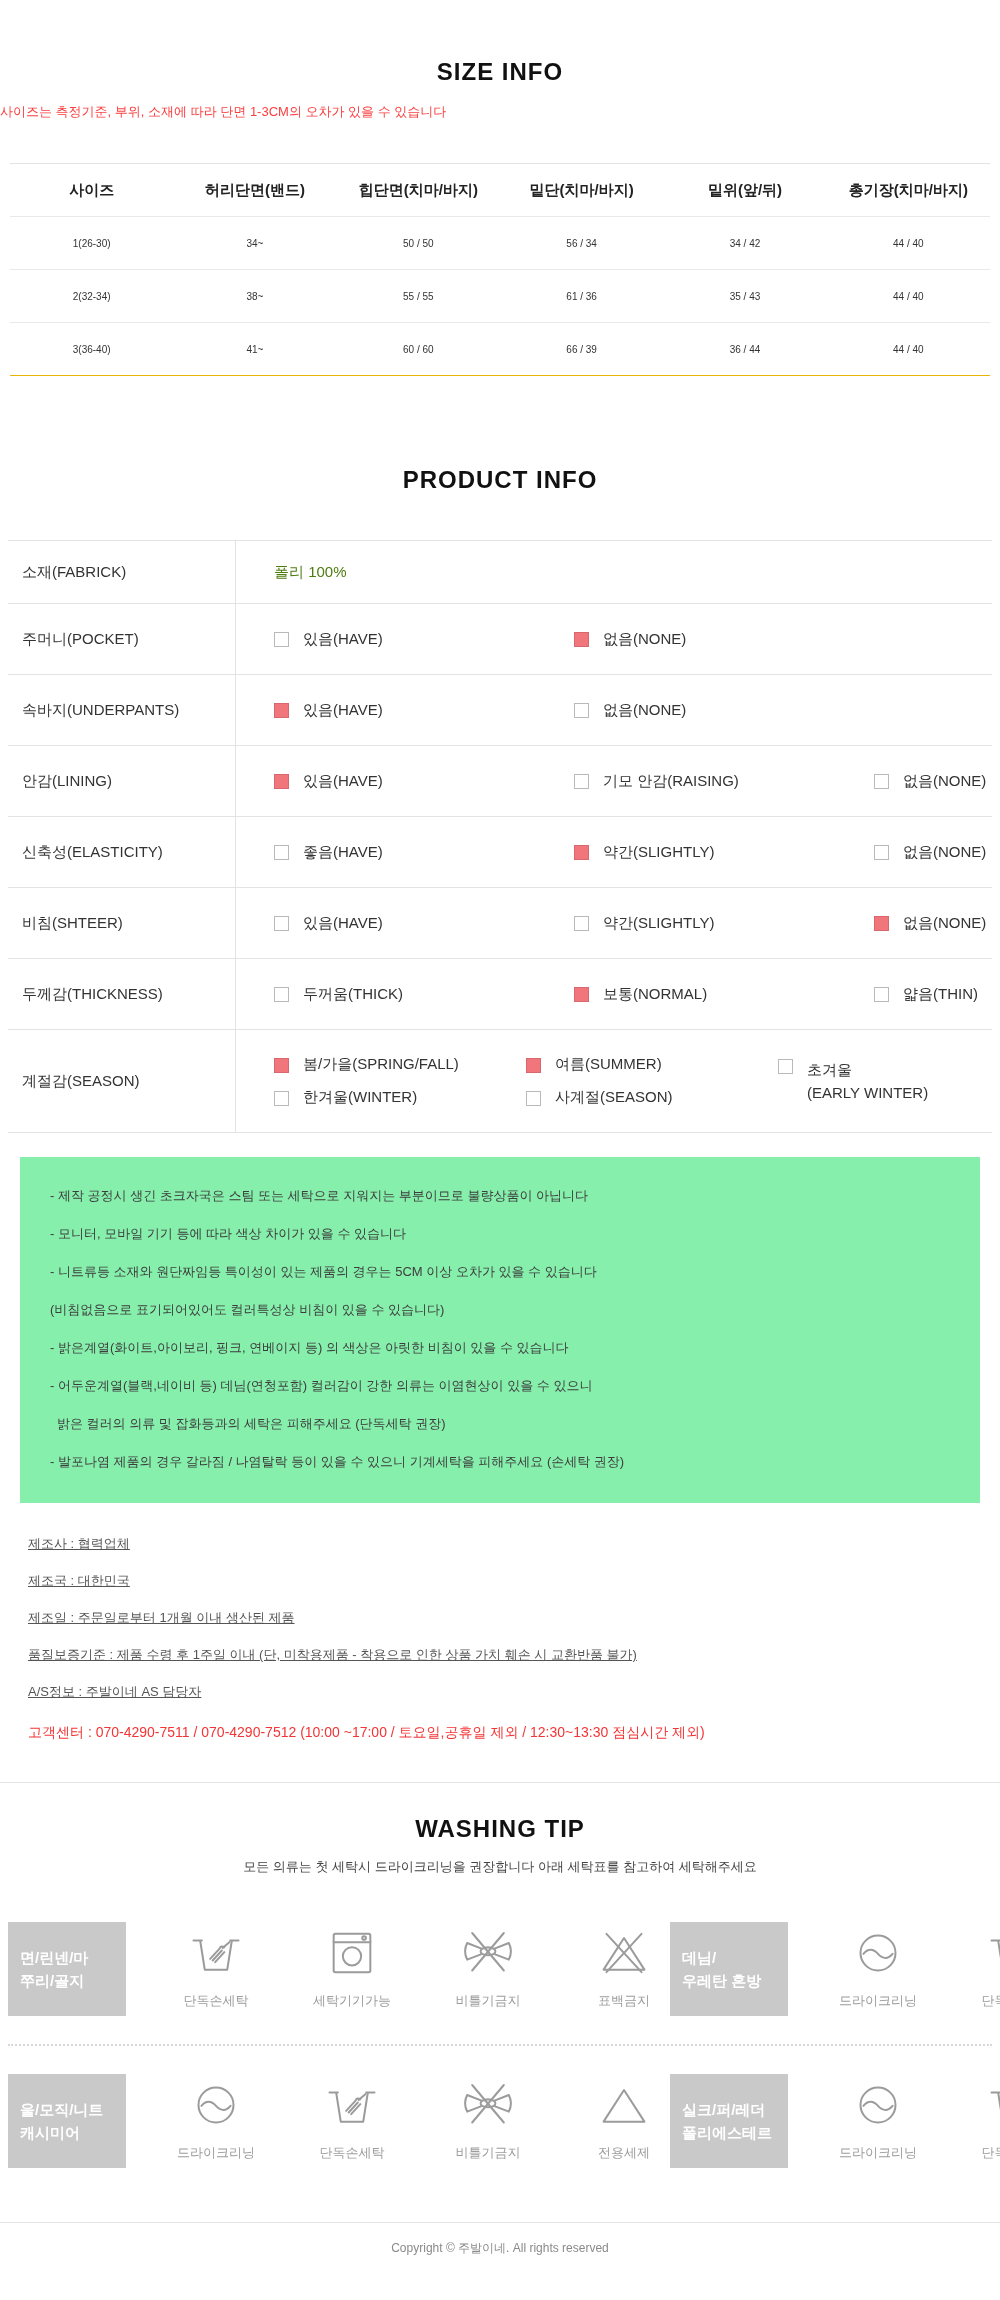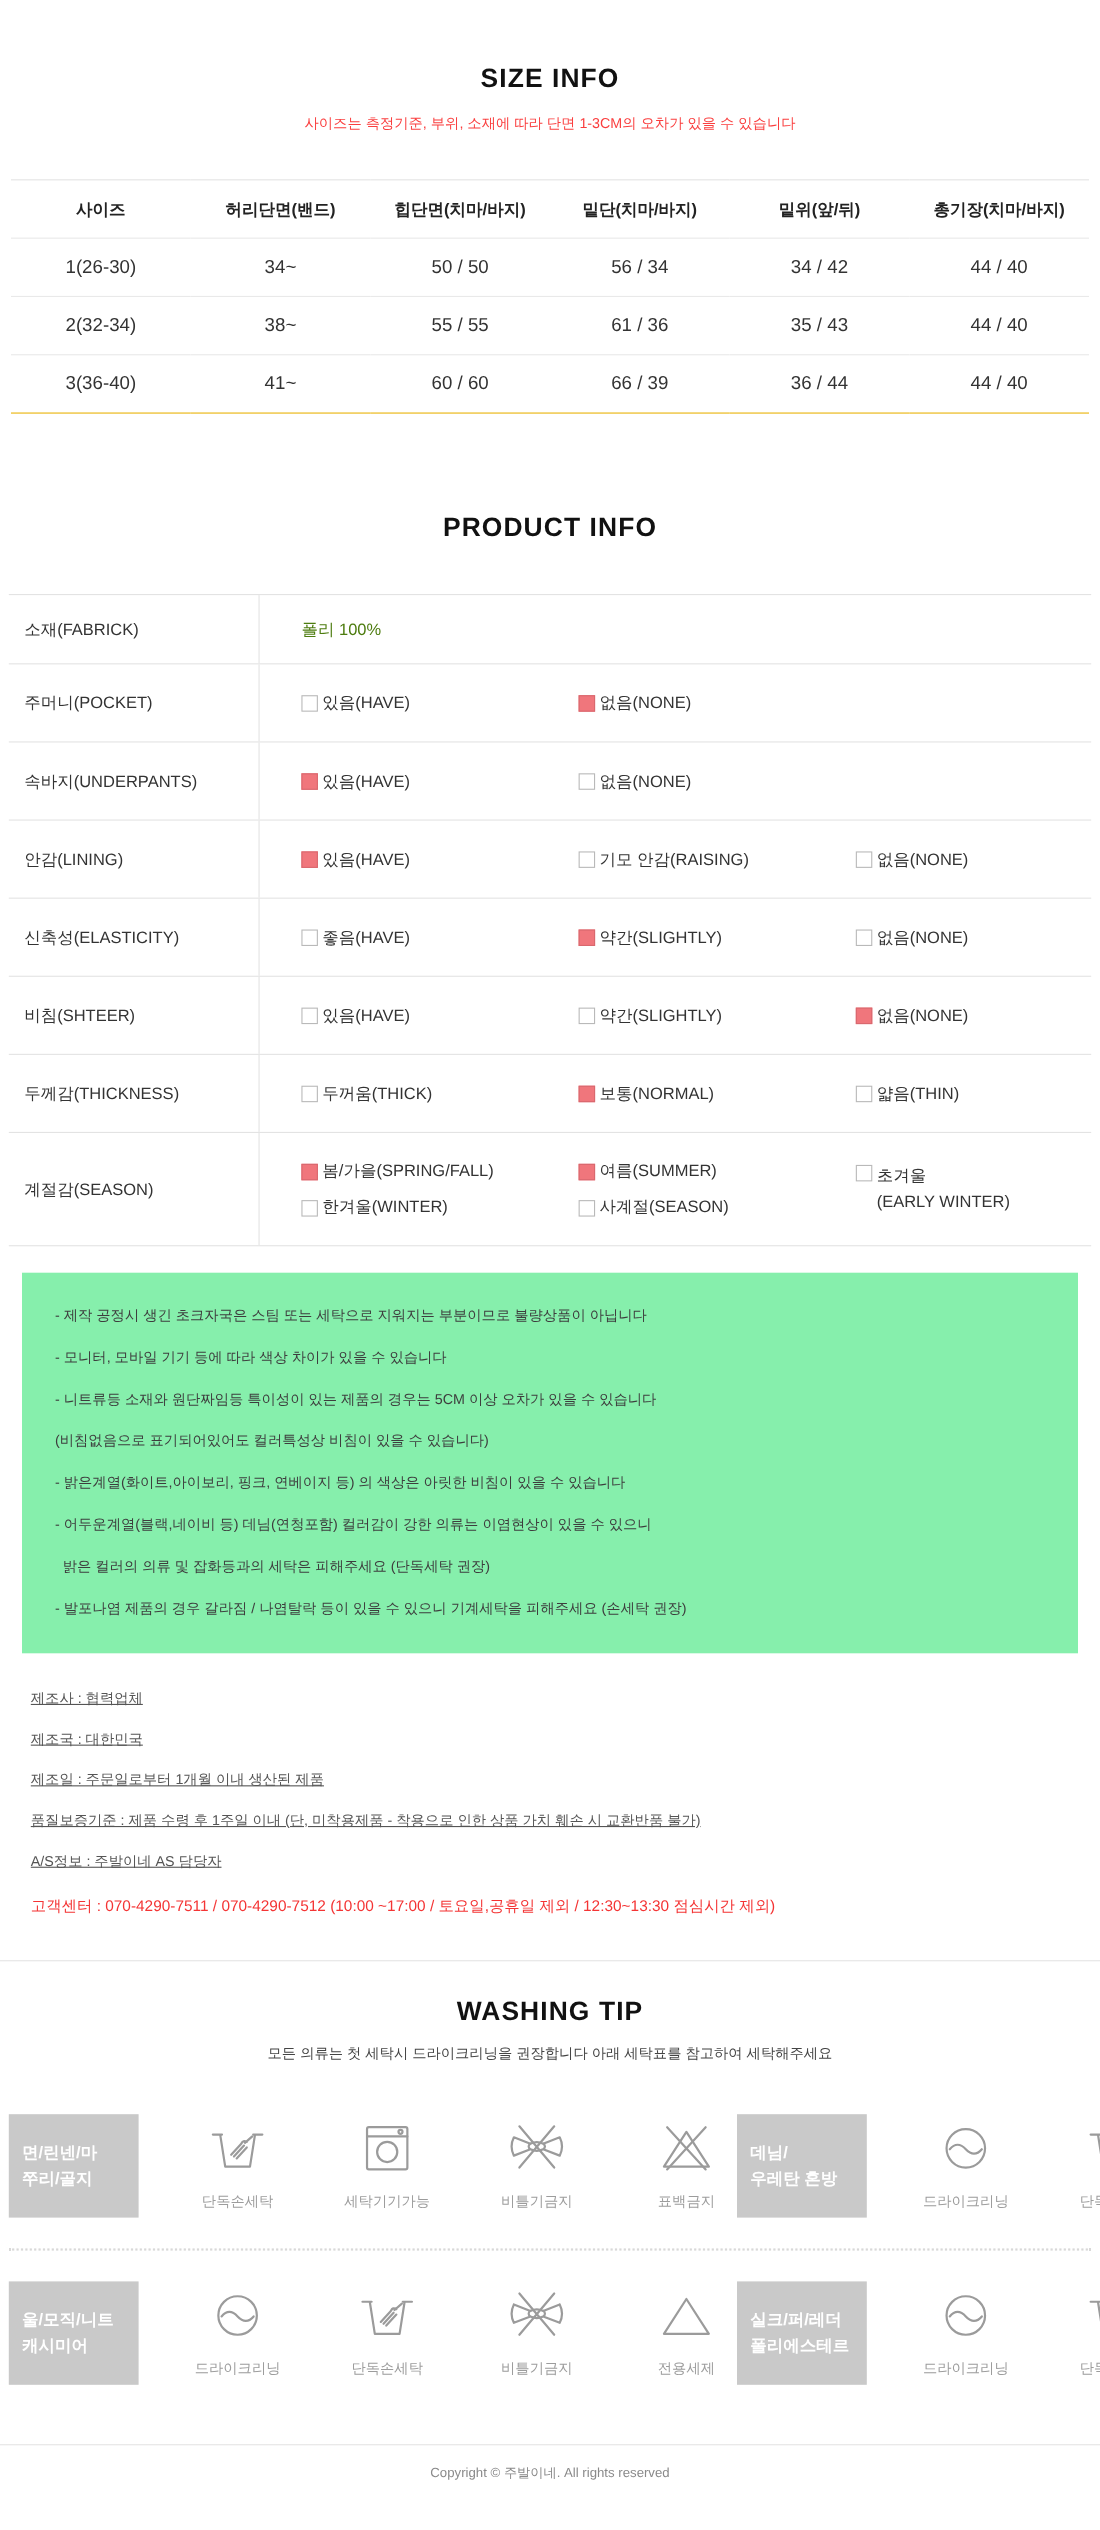--- a/index.html
+++ b/index.html
@@ -1,32 +1,32 @@
 <!DOCTYPE html>
 <html><head>
 <meta charset="utf-8">
 <style>
   html,body{margin:0;padding:0;background:#fff;}
   .page{width:1000px;margin:0 auto;padding-top:58px;font-family:"Liberation Sans","DejaVu Sans",sans-serif;color:#222;}
   .big-title{text-align:center;font-size:24px;font-weight:700;letter-spacing:1px;color:#111;}
-  .red-sub{text-align:center;color:#fa3e3e;font-size:13px;margin-top:17px;}
+  .red-sub{text-align:left;color:#fa3e3e;font-size:13px;margin-top:17px;}
   
   .stable{width:calc(100% - 20px);margin:42px 10px 0;border-collapse:collapse;table-layout:fixed;}
   .stable th{border-top:1px solid #e3e3e3;font-weight:700;font-size:15px;color:#222;height:50px;text-align:center;}
-  .stable td{border-top:1px solid #e9e9e9;font-size:17px;color:#333;height:50px;text-align:center;}
+  .stable td{border-top:1px solid #e9e9e9;font-size:10px;color:#333;height:50px;text-align:center;}
   .stable tr.last td{border-bottom:1px solid #eab308;}
   
   .ptable{margin:46px 8px 0;border-top:1px solid #e3e3e3;}
   .prow{display:flex;border-bottom:1px solid #e3e3e3;min-height:70px;align-items:stretch;}
   .prow.small{min-height:62px;}
   .prow.tall{min-height:102px;}
   .plabel{width:228px;border-right:1px solid #e3e3e3;display:flex;align-items:center;padding-left:14px;font-size:15px;color:#333;flex-shrink:0;box-sizing:border-box;}
   .pcontent{flex:1;display:flex;align-items:center;padding-left:38px;}
   .pvalue{font-size:15px;color:#4d7c0f;}
-  .opt{display:flex;align-items:center;gap:4px;width:252px;font-size:15px;color:#333;}
+  .opt{display:flex;align-items:center;gap:14px;width:300px;font-size:15px;color:#333;}
   .optcol{display:flex;flex-direction:column;gap:14px;width:252px;}
   .opt.top{align-items:flex-start;}
   .cb{width:13px;height:13px;border:1px solid #b9b9b9;background:#fff;flex-shrink:0;margin-top:1px;}
   .cb.checked{background:#f0767c;border-color:#d9686e;}
   .two-line span{display:block;line-height:1.55;}
   
   .notes{margin:24px 20px 0;background:#86efac;padding:30px 30px 12px;font-size:13px;color:#3d3d3d;}
   .note-line{margin-bottom:20px;}
   .note-line.cont{padding-left:7px;}
   

